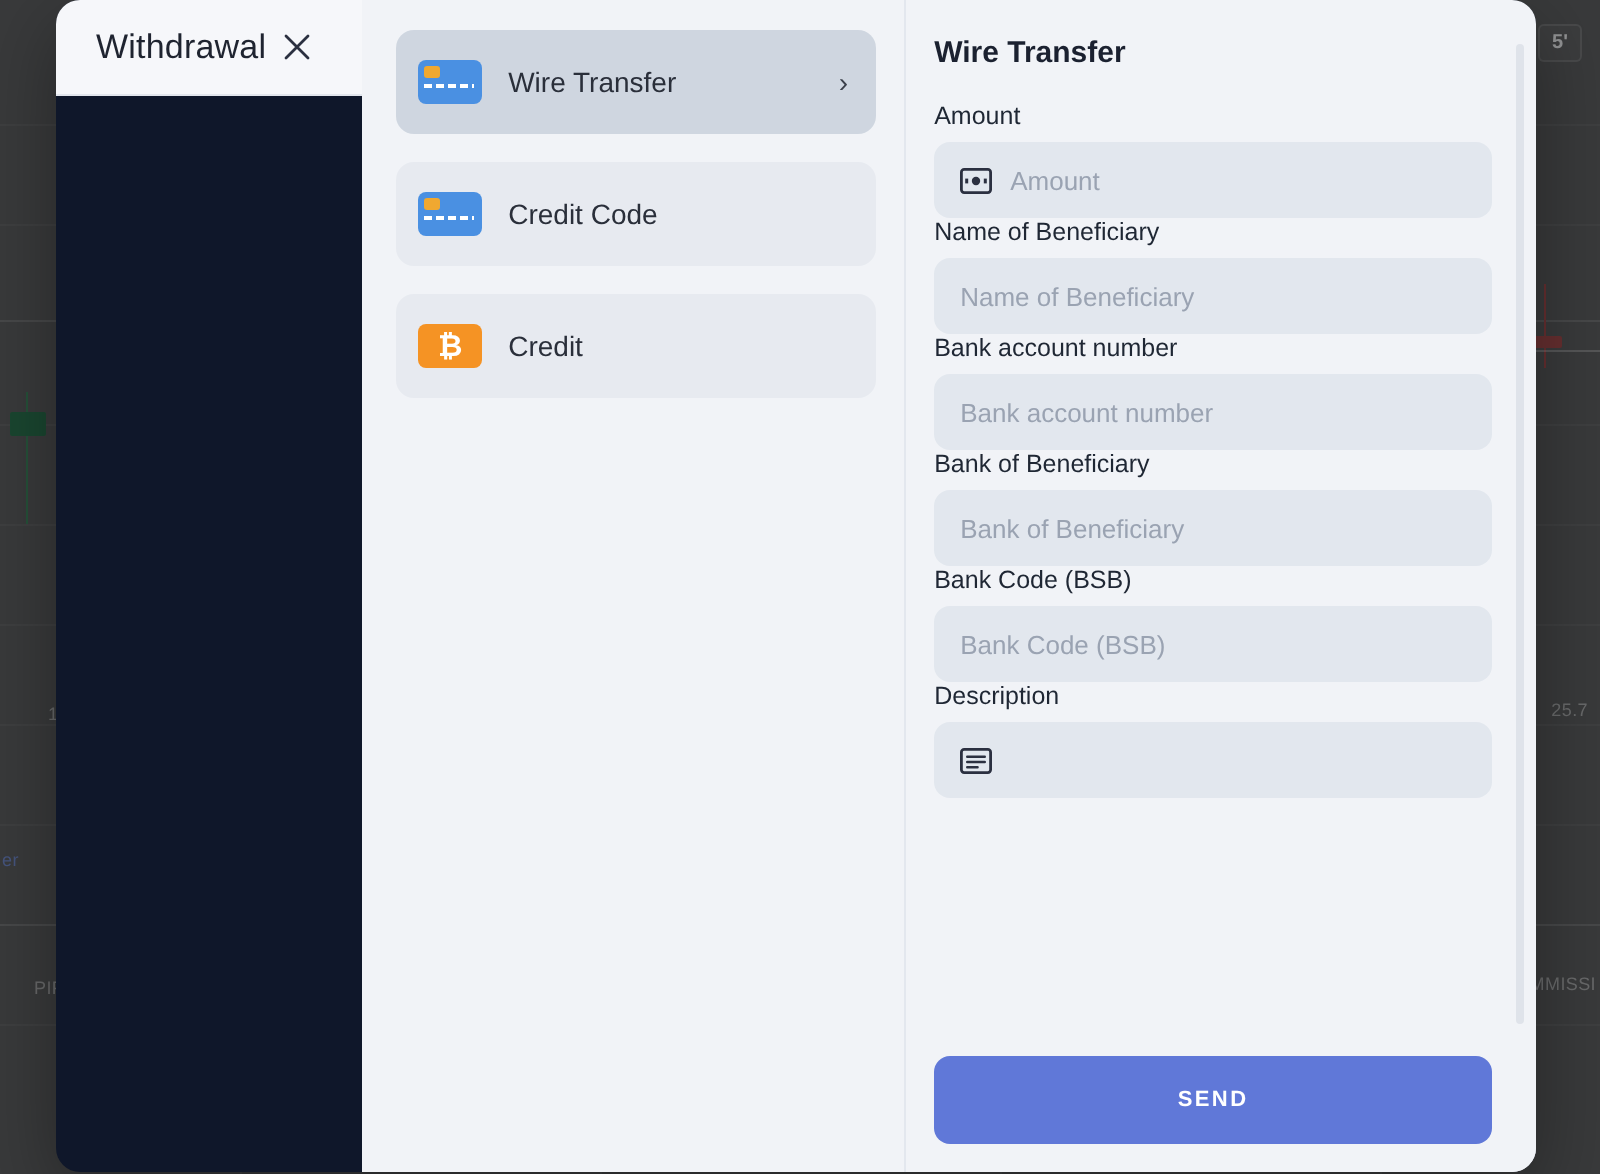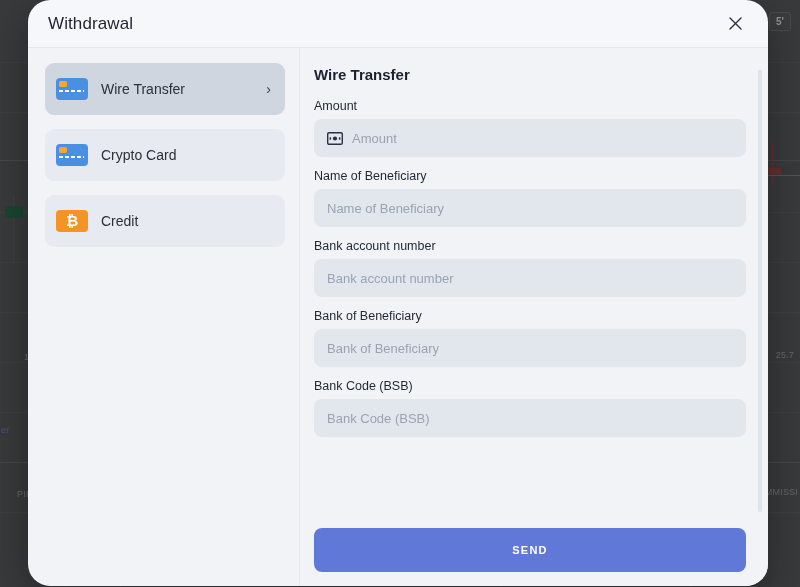--- a/index.html
+++ b/index.html
@@ -49,24 +49,24 @@
     background: rgba(255,255,255,0.025);
   }
   #scrim { position: absolute; inset: 0; background: rgba(20,22,28,0.30); }
 
   
   #modal {
     position: absolute;
     left: 28px; top: 0px;
     width: 740px; height: 586px;
     background: #0f172a;
-    border-radius: 22px;
+    border-radius: 12px;
     box-shadow: 0 12px 40px rgba(0,0,0,0.35);
     overflow: hidden;
-    display: flex; flex-direction: column;
+    display: flex; flex-direction: row;
   }
   #modal-header {
     height: 48px; flex: 0 0 48px;
     display: flex; align-items: center;
     padding: 0 18px 0 20px;
     background: #f6f7fa;
     border-bottom: 1px solid #e2e6ed;
   }
   #modal-title {
     font-size: 17px; color: #1f2430; font-weight: normal;
@@ -144,21 +144,21 @@
   #form-scroll {
     flex: 1 1 auto;
     overflow: hidden;
     padding: 18px 22px 0 14px;
     position: relative;
   }
   #form-head {
     font-size: 15px; font-weight: bold; color: #1b2130;
     margin: 0 0 16px 0;
   }
-  .field { margin-bottom: 12px; }
+  .field { }
   .field-label {
     font-size: 12.5px; color: #1f2734;
     margin-bottom: 6px;
   }
   .field-input {
     height: 38px;
     border-radius: 8px;
     background: #e2e7ee;
     display: flex; align-items: center;
     padding: 0 13px;
@@ -257,21 +257,21 @@
         </span>
         <span class="method-label">Wire Transfer</span>
         <span class="method-chevron">›</span>
       </div>
 
       <div class="method">
         <span class="method-icon card">
           <span class="chip"></span>
             <span class="stripe"></span>
         </span>
-        <span class="method-label">Crypto Card</span>
+        <span class="method-label">Credit Code</span>
       </div>
 
       <div class="method">
         <span class="method-icon btc">₿</span>
         <span class="method-label">Credit</span>
       </div>
 
     </div>
 
     <div id="form-col">
@@ -315,20 +315,32 @@
           </div>
         </div>
 
         <div class="field">
           <div class="field-label">Bank Code (BSB)</div>
           <div class="field-input">
             <span class="ph">Bank Code (BSB)</span>
           </div>
         </div>
 
+        <div class="field">
+          <div class="field-label">Description</div>
+          <div class="field-input">
+            <span class="in-icon">
+              <svg width="16" height="13" viewBox="0 0 16 13" aria-hidden="true">
+                <rect x="0.7" y="0.7" width="14.6" height="11.6" rx="1.4" fill="none" stroke="#2b3040" stroke-width="1.4"></rect>
+                <path d="M3.6 4.4 H12.4 M3.6 7 H12.4 M3.6 9.6 H8.8" stroke="#2b3040" stroke-width="1.2" stroke-linecap="round"></path>
+              </svg>
+            </span>
+            <span class="ph"></span>
+          </div>
+        </div>
 
         <div id="scrollbar-track"></div>
       </div>
 
       <div id="footer">
         <button id="send-btn">SEND</button>
       </div>
     </div>
 
   </div>

